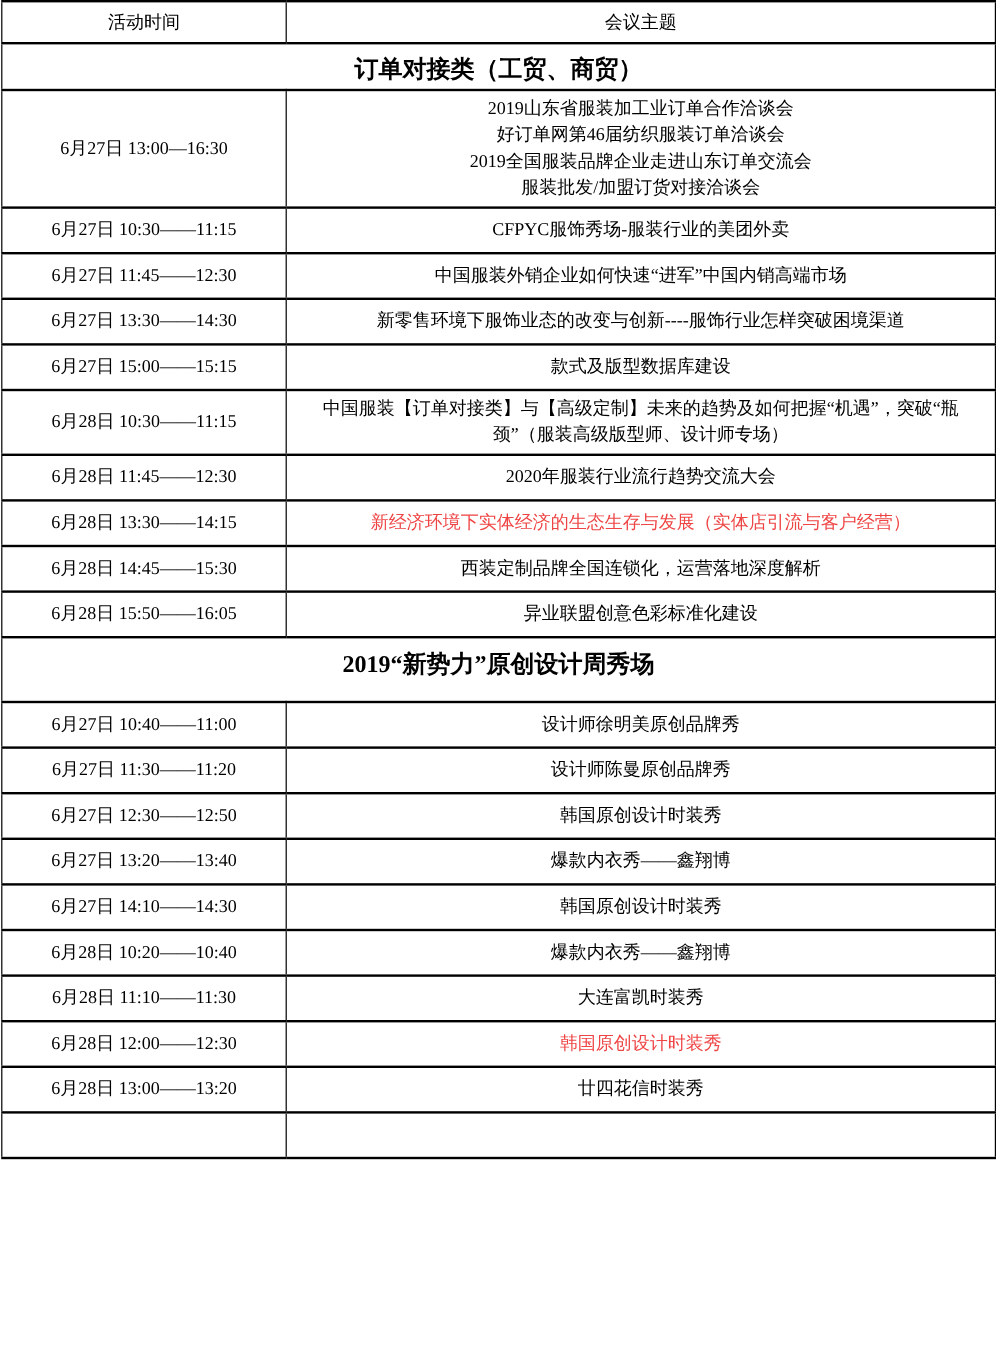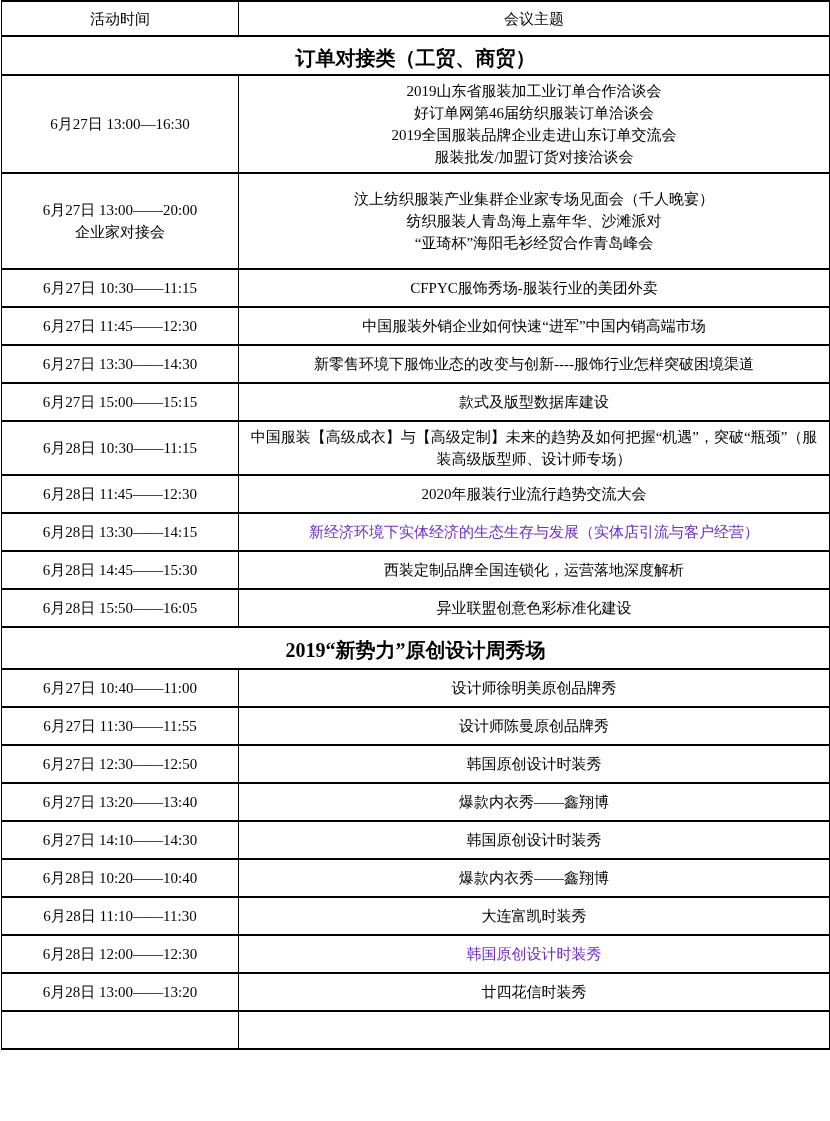--- a/index.html
+++ b/index.html
@@ -21,25 +21,25 @@
     padding:4px 6px;
     font-size:15px;line-height:22px;font-weight:normal;
     overflow:hidden;
   }
   thead th{height:25px;}
   tr.section-row td{
     font-weight:bold;font-size:20px;line-height:24px;
   }
   tr.sec-0 td{padding-top:7px;padding-bottom:2px;}
   tr.sec-1 td{padding-top:14px;padding-bottom:14px;}
-  tr.sec-2 td{padding-top:8px;padding-bottom:4px;}
+  tr.sec-2 td{padding-top:8px;padding-bottom:16px;}
   tbody td{height:28px;}
   td.time-cell{white-space:nowrap;}
   tr.roomy td{padding-top:14px;padding-bottom:14px;}
-  td.muted{color:#6d28d9;}
+  td.muted{color:#ef4444;}
   .line{display:block;}
 </style>
 </head>
 <body>
 
 <div class="page">
   <table class="schedule">
     <colgroup>
       <col class="c-time">
       <col class="c-topic">
@@ -58,31 +58,20 @@
           <td class="time-cell">
             <span class="line">6月27日 13:00—16:30</span>
           </td>
           <td class="topic-cell">
             <span class="line">2019山东省服装加工业订单合作洽谈会</span>
             <span class="line">好订单网第46届纺织服装订单洽谈会</span>
             <span class="line">2019全国服装品牌企业走进山东订单交流会</span>
             <span class="line">服装批发/加盟订货对接洽谈会</span>
           </td>
         </tr>
-        <tr class="roomy">
-          <td class="time-cell">
-            <span class="line">6月27日 13:00——20:00</span>
-            <span class="line">企业家对接会</span>
-          </td>
-          <td class="topic-cell">
-            <span class="line">汶上纺织服装产业集群企业家专场见面会（千人晚宴）</span>
-            <span class="line">纺织服装人青岛海上嘉年华、沙滩派对</span>
-            <span class="line">“亚琦杯”海阳毛衫经贸合作青岛峰会</span>
-          </td>
-        </tr>
         <tr>
           <td class="time-cell">
             <span class="line">6月27日 10:30——11:15</span>
           </td>
           <td class="topic-cell">
             <span class="line">CFPYC服饰秀场-服装行业的美团外卖</span>
           </td>
         </tr>
         <tr>
           <td class="time-cell">
@@ -106,21 +95,21 @@
           </td>
           <td class="topic-cell">
             <span class="line">款式及版型数据库建设</span>
           </td>
         </tr>
         <tr>
           <td class="time-cell">
             <span class="line">6月28日 10:30——11:15</span>
           </td>
           <td class="topic-cell">
-            <span class="line">中国服装【高级成衣】与【高级定制】未来的趋势及如何把握“机遇”，突破“瓶颈”（服装高级版型师、设计师专场）</span>
+            <span class="line">中国服装【订单对接类】与【高级定制】未来的趋势及如何把握“机遇”，突破“瓶颈”（服装高级版型师、设计师专场）</span>
           </td>
         </tr>
         <tr>
           <td class="time-cell">
             <span class="line">6月28日 11:45——12:30</span>
           </td>
           <td class="topic-cell">
             <span class="line">2020年服装行业流行趋势交流大会</span>
           </td>
         </tr>
@@ -154,21 +143,21 @@
         <tr>
           <td class="time-cell">
             <span class="line">6月27日 10:40——11:00</span>
           </td>
           <td class="topic-cell">
             <span class="line">设计师徐明美原创品牌秀</span>
           </td>
         </tr>
         <tr>
           <td class="time-cell">
-            <span class="line">6月27日 11:30——11:55</span>
+            <span class="line">6月27日 11:30——11:20</span>
           </td>
           <td class="topic-cell">
             <span class="line">设计师陈曼原创品牌秀</span>
           </td>
         </tr>
         <tr>
           <td class="time-cell">
             <span class="line">6月27日 12:30——12:50</span>
           </td>
           <td class="topic-cell">

